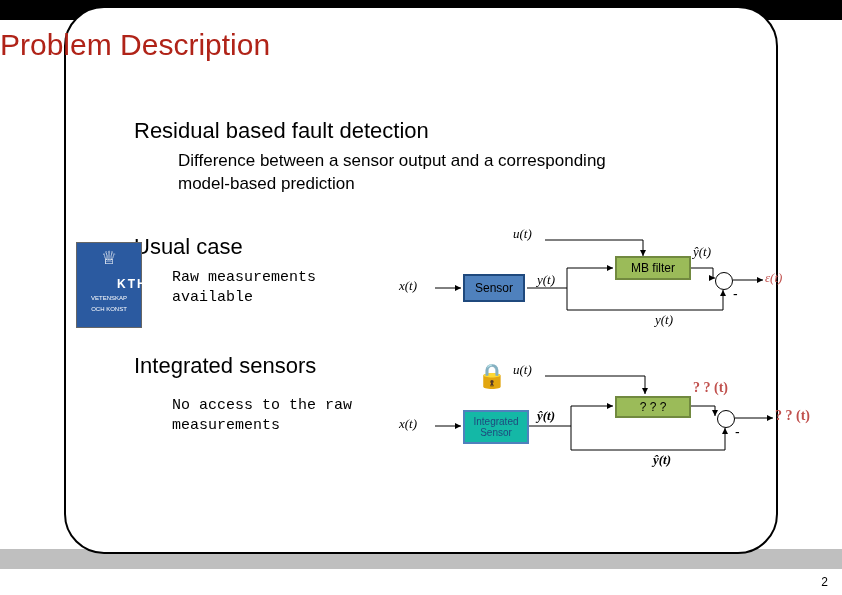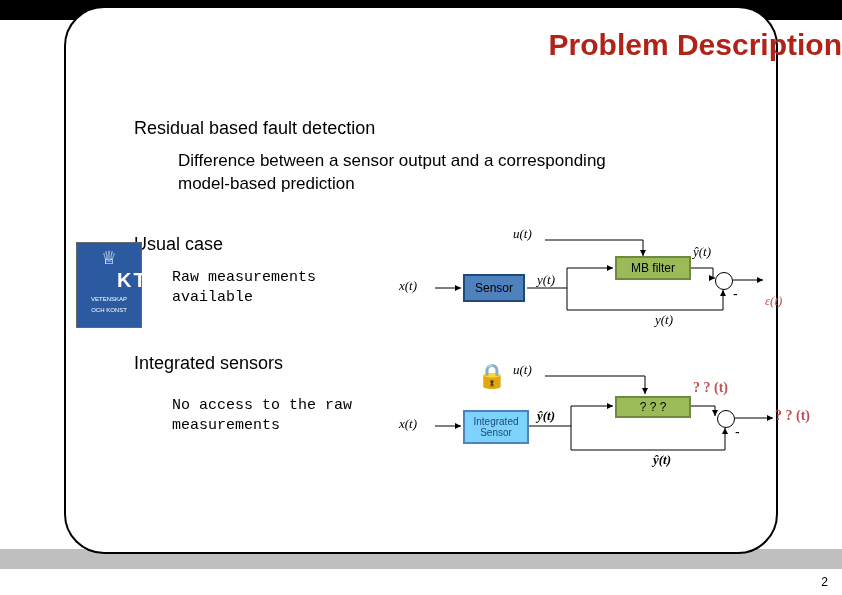--- a/index.html
+++ b/index.html
@@ -12,42 +12,42 @@
     position: relative;
     overflow: hidden;
   }
   .topbar { position:absolute; left:0; top:0; width:100%; height:20px; background:#000; }
   .botbar { position:absolute; left:0; bottom:26px; width:100%; height:20px; background:#bfbfbf; }
   .frame {
     position:absolute; left:64px; top:6px; width:714px; height:548px;
     background:#fff; border:2px solid #000; border-radius:40px;
   }
   .title {
-    position:absolute; top:28px; left:0; width:100%; text-align:right;
-    font-size:30px; font-weight:bold; color:#b02318;
+    position:absolute; top:28px; left:0; width:100%; text-align:left;
+    font-size:30px; font-weight:normal; color:#b02318;
   }
-  .h1 { position:absolute; font-size:18px; color:#000; }
+  .h1 { position:absolute; font-size:22px; color:#000; }
   .sub { position:absolute; font-size:17px; color:#000; line-height:1.35; }
   .desc { position:absolute; font-size:15px; color:#000; line-height:1.35;font-family:Liberation Mono, monospace; }
   .kth {
     position:absolute; left:76px; top:242px; width:66px; height:86px;
     background:#2b5aa0; border:1px solid #666; color:#fff; text-align:center;
     font-size:7px; font-family:Arial,sans-serif;
   }
   .kth .crown { font-size:18px; line-height:1; margin-top:6px; }
-  .kth .k { font-size:20px; font-weight:bold; letter-spacing:2px; margin-top:2px;padding-left:40px; }
+  .kth .k { font-size:12px; font-weight:bold; letter-spacing:2px; margin-top:10px;padding-left:40px; }
   .kth .w { font-size:6px; margin-top:4px; line-height:1.2; }
   .pagenum { position:absolute; right:14px; bottom:6px; font-size:12px; color:#000; }
 
   
   .diag { position:absolute; }
   .box { position:absolute; border:1px solid #000; font-size:11px; display:flex; align-items:center; justify-content:center; text-align:center; }
   .sensor { background:#4f81bd; border:2px solid #1f497d; color:#000; font-size:12px; }
   .mb { background:#9bbb59; border:2px solid #71893f; color:#000; font-size:12px; }
-  .intsensor { background:#7dd3fc; border:2px solid #4f81bd; color:#1f497d; font-size:10px; line-height:1.1; }
+  .intsensor { background:#14b8a6; border:2px solid #4f81bd; color:#1f497d; font-size:10px; line-height:1.1; }
   .qbox { background:#9bbb59; border:2px solid #71893f; color:#000; font-size:12px; }
   .lbl { position:absolute; font-size:13px; font-style:italic; font-family:'Times New Roman',serif; }
   .circle { position:absolute; width:18px; height:18px; border:1px solid #000; border-radius:50%; background:#fff; }
   .minus { position:absolute; font-size:14px; }
   .qq { position:absolute; font-size:14px; color:#c0504d; font-family:'Times New Roman',serif; font-weight:bold; }
   .lock { position:absolute; font-size:24px; }
 
   svg.arrows { position:absolute; left:0; top:0; }
 </style>
 </head>
@@ -108,21 +108,21 @@
   </svg>
   <span class="lbl" style="left:4px; top:40px;">x(t)</span>
   <span class="lbl" style="left:118px; top:-12px;">u(t)</span>
   <div class="box sensor" style="left:68px; top:36px; width:62px; height:28px;">Sensor</div>
   <span class="lbl" style="left:142px; top:34px;">y(t)</span>
   <div class="box mb" style="left:220px; top:18px; width:76px; height:24px;">MB filter</div>
   <span class="lbl" style="left:298px; top:6px;">ŷ(t)</span>
   <span class="lbl" style="left:260px; top:74px;">y(t)</span>
   <div class="circle" style="left:320px; top:34px;"></div>
   <span class="minus" style="left:338px; top:48px;">-</span>
-  <span class="lbl" style="left:370px; top:32px; color:#c0504d; font-style:italic;margin-top:23px;">ε(t)</span>
+  <span class="lbl" style="left:370px; top:32px; color:#c0504d; font-style:italic;">ε(t)</span>
 </div>
 
 <div class="diag" style="left:395px; top:368px; width:430px; height:110px;">
   <svg class="arrows" width="430" height="110">
     <defs>
         <marker id="ah2" markerWidth="8" markerHeight="8" refX="6" refY="3" orient="auto">
           <path d="M0,0 L6,3 L0,6 Z" fill="#000"></path>
         </marker>
       </defs>
     <line x1="40" y1="58" x2="66" y2="58" stroke="#000" marker-end="url(#ah2)"></line>

